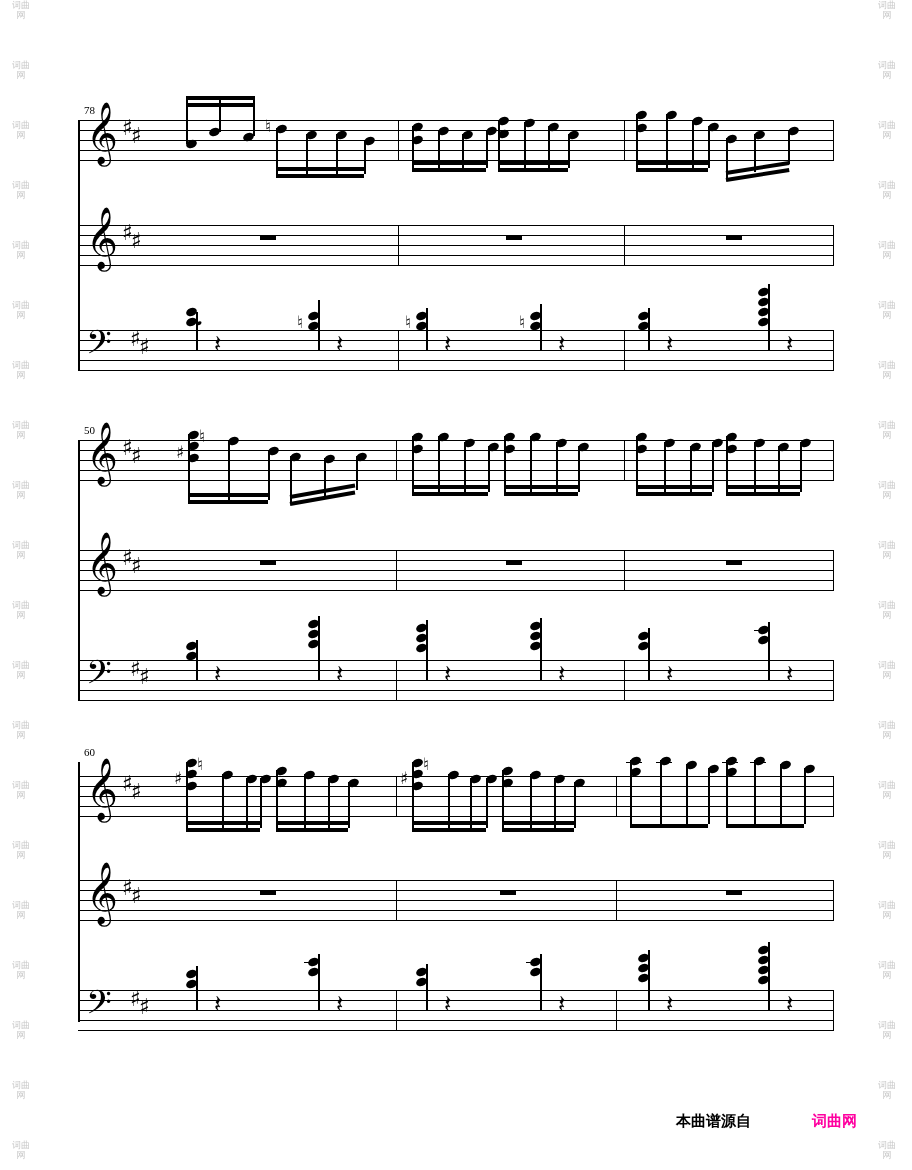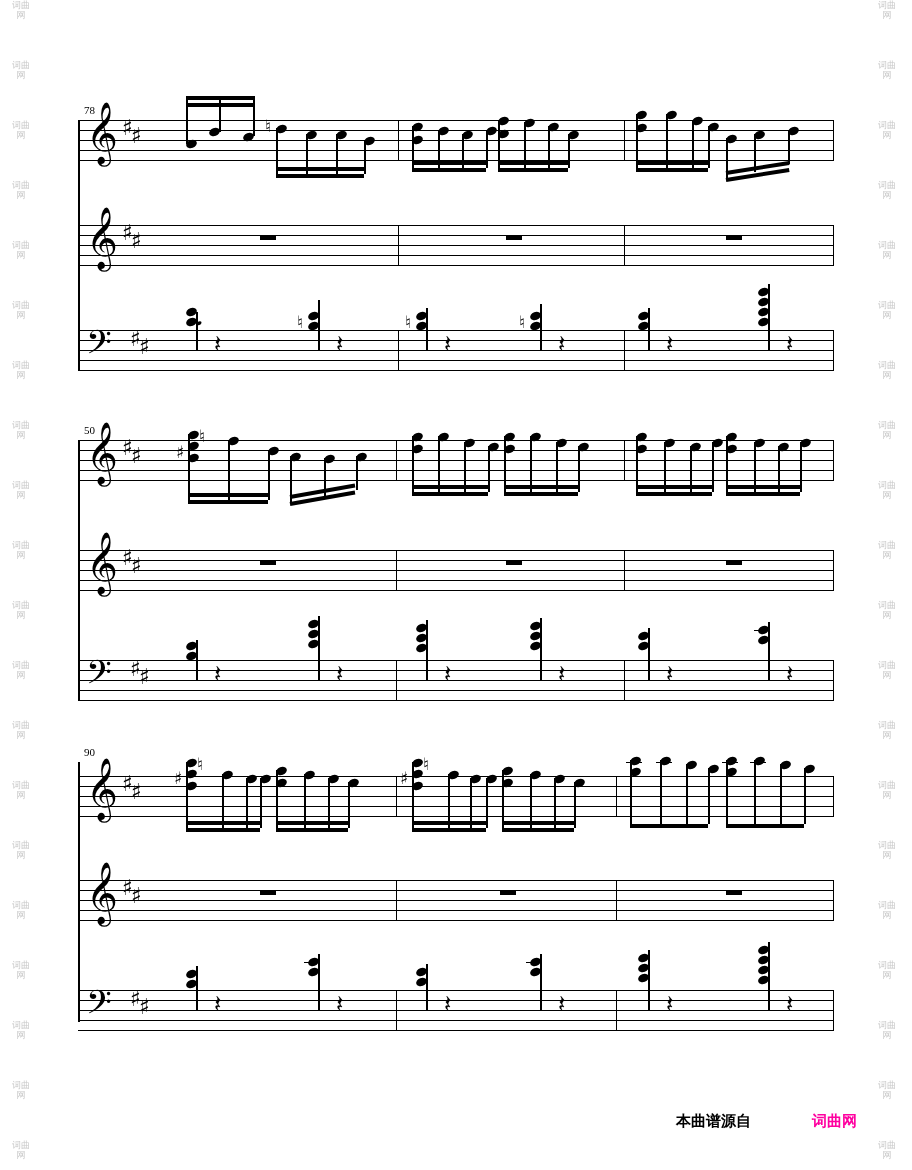--- a/index.html
+++ b/index.html
@@ -541,21 +541,21 @@
       <div class="nh" style="left:680px; top:-34px;"></div>
       <div class="nh" style="left:680px; top:-24px;"></div>
       <div class="ledger" style="left:676px; top:-30px;"></div>
       <div class="qrest" style="left:708px; top:2px;">𝄽</div>
 
       <div class="barline" style="left:755px; top:0px; height:41px;"></div>
     </div>
   </div>
 
   <div class="system" style="top:762px;">
-    <div class="sysnum">90</div>
+    <div class="sysnum">60</div>
     <div class="brace-left" style="left:0px; top:0px; height:260px;"></div>
 
     <div class="staff" style="top:14px;">
       <div class="line"></div>
         <div class="line"></div>
         <div class="line"></div>
         <div class="line"></div>
         <div class="line"></div>
       <div class="clef treble">𝄞</div>
       <div class="keysig" style="left:44px; top:-3px;">♯</div>

